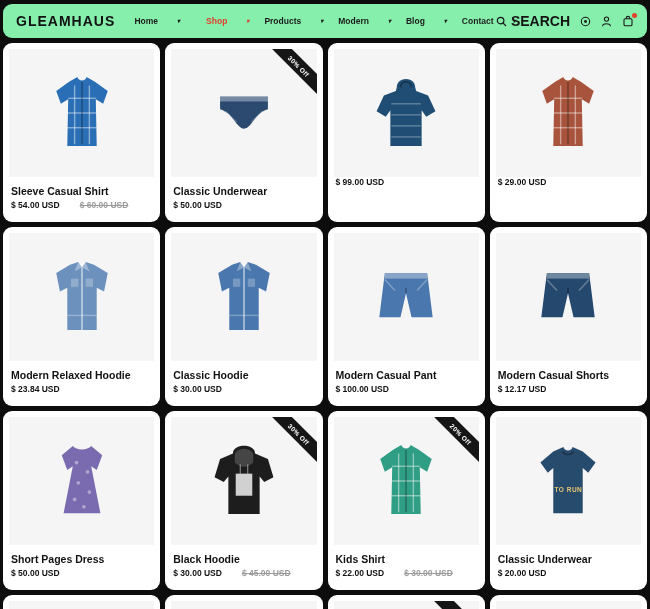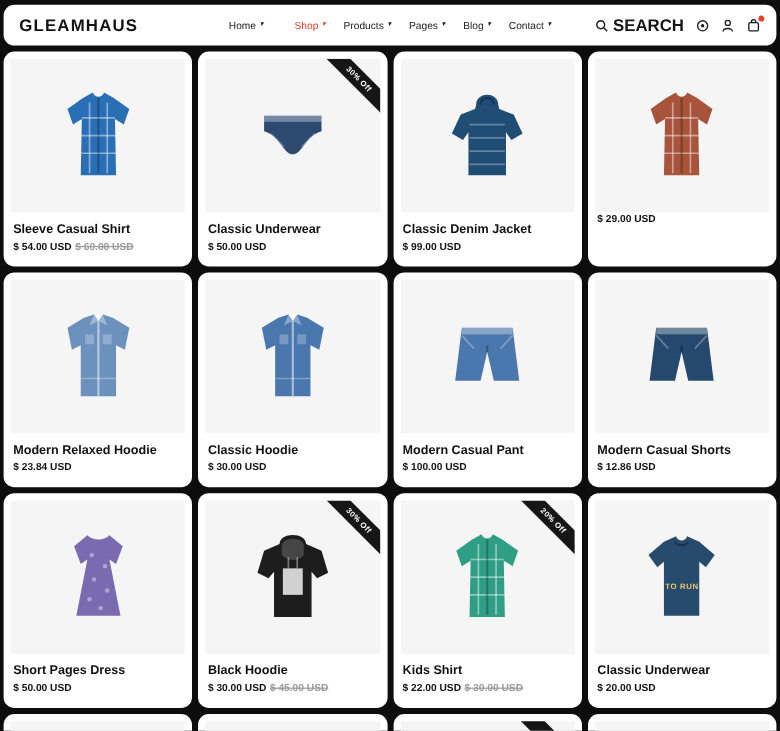--- a/index.html
+++ b/index.html
@@ -7,39 +7,39 @@
   body {
     background:#0d0d0d;
     font-family:"Liberation Sans", sans-serif;
     overflow:hidden;
   }
   .wrap { padding:4px 3px 0; }
 
   
   .topbar {
     position:relative;
-    background:#ffffff;
+    background:#86efac;
     border-radius:9px;
     height:34px;
     display:flex;
     align-items:center;
     padding:0 13px;
   }
   .logo {
     font-size:14px; font-weight:bold; letter-spacing:1px; color:#121212;
     cursor:pointer;
   }
   .nav {
     position:absolute; left:50%; top:0; height:100%;
     transform:translateX(-50%);
     display:flex; align-items:center; gap:15px;
   }
   .nav a {
-    font-size:8.5px; font-weight:normal; color:#1c1c1c; text-decoration:none;
-    display:flex; align-items:center; gap:3px; cursor:pointer; white-space:nowrap;
+    font-size:8.5px; font-weight:bold; color:#1c1c1c; text-decoration:none;
+    display:flex; align-items:center; gap:19px; cursor:pointer; white-space:nowrap;
   }
   .nav a.active { color:var(--accent,#e0402e);margin-left:11px; }
   .caret { font-size:6px; line-height:1; }
   .actions { margin-left:auto; display:flex; align-items:center; gap:10px; }
   .searchbtn {
     display:flex; align-items:center; gap:4px;
     font-size:14px; font-weight:bold; color:#151515; cursor:pointer;
   }
   .icon-btn { display:flex; align-items:center; cursor:pointer; position:relative; }
   .icon-btn svg { display:block; }
@@ -80,21 +80,21 @@
     color:#e6c66e;
     pointer-events:none;
   }
   .title {
     font-size:10.5px; font-weight:bold; color:#121212;
     margin:8px 2px 3px;
     white-space:nowrap; overflow:hidden;
   }
   .price { font-size:8.5px; font-weight:bold; color:#121212; margin:0 2px; }
   .old-price {
-    color:#9b9b9b; text-decoration:line-through; margin-left:3px;
+    color:#9b9b9b; text-decoration:line-through; margin-left:20px;
   }
 
   
   .ribbon {
     position:absolute; top:0; right:0;
     width:56px; height:56px; overflow:hidden;
     pointer-events:none;
   }
   .ribbon span {
     position:absolute; display:block;
@@ -189,21 +189,21 @@
         </a>
       <a class="active">
           <span>Shop</span>
           <i class="caret">▾</i>
         </a>
       <a>
           <span>Products</span>
           <i class="caret">▾</i>
         </a>
       <a>
-          <span>Pages</span>
+          <span>Modern</span>
           <i class="caret">▾</i>
         </a>
       <a>
           <span>Blog</span>
           <i class="caret">▾</i>
         </a>
       <a>
           <span>Contact</span>
           <i class="caret">▾</i>
         </a>
@@ -267,21 +267,20 @@
         <span>$ 50.00 USD</span>
       </div>
     </article>
 
     <article class="card">
       <div class="imgbox">
         <span class="picon" style="color: rgb(31, 77, 115);"><svg viewBox="0 0 100 100" width="92" height="92">
               <use href="#sym-puffer"></use>
             </svg></span>
       </div>
-      <h3 class="title">Classic Denim Jacket</h3>
       <div class="price">
         <span>$ 99.00 USD</span>
       </div>
     </article>
 
     <article class="card">
       <div class="imgbox">
         <span class="picon" style="color: rgb(168, 84, 60);"><svg viewBox="0 0 100 100" width="92" height="92">
               <use href="#sym-shirt"></use>
             </svg></span>
@@ -328,21 +327,21 @@
     </article>
 
     <article class="card">
       <div class="imgbox">
         <span class="picon" style="color: rgb(36, 72, 110);"><svg viewBox="0 0 100 100" width="92" height="92">
               <use href="#sym-shorts"></use>
             </svg></span>
       </div>
       <h3 class="title">Modern Casual Shorts</h3>
       <div class="price">
-        <span>$ 12.86 USD</span>
+        <span>$ 12.17 USD</span>
       </div>
     </article>
 
     <article class="card">
       <div class="imgbox">
         <span class="picon" style="color: rgb(122, 107, 176);"><svg viewBox="0 0 100 100" width="92" height="92">
               <use href="#sym-dress"></use>
             </svg></span>
       </div>
       <h3 class="title">Short Pages Dress</h3>

